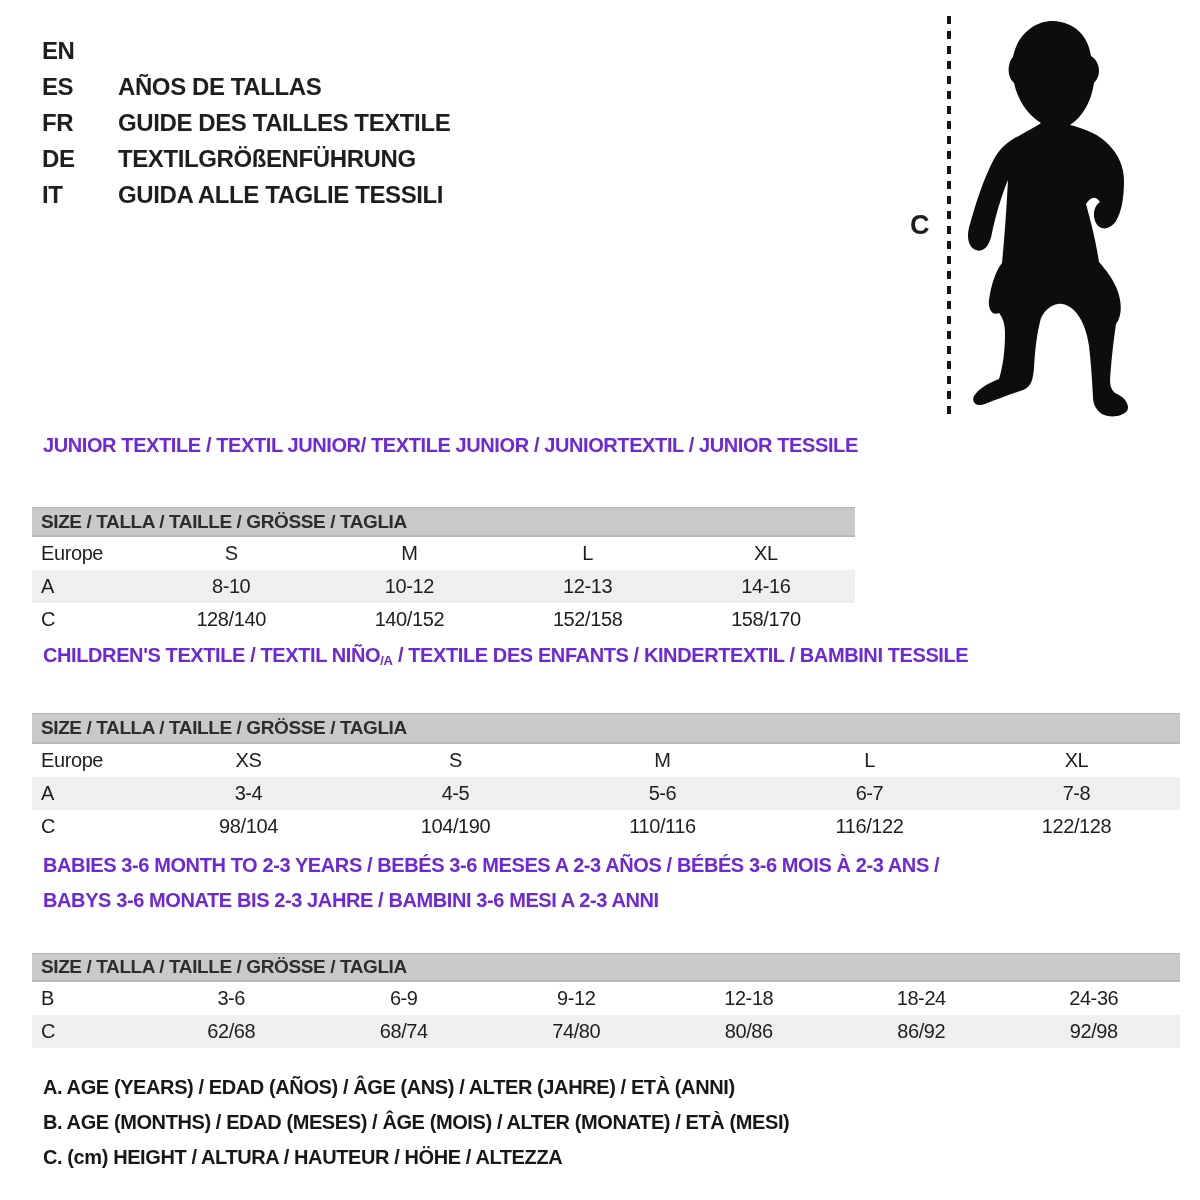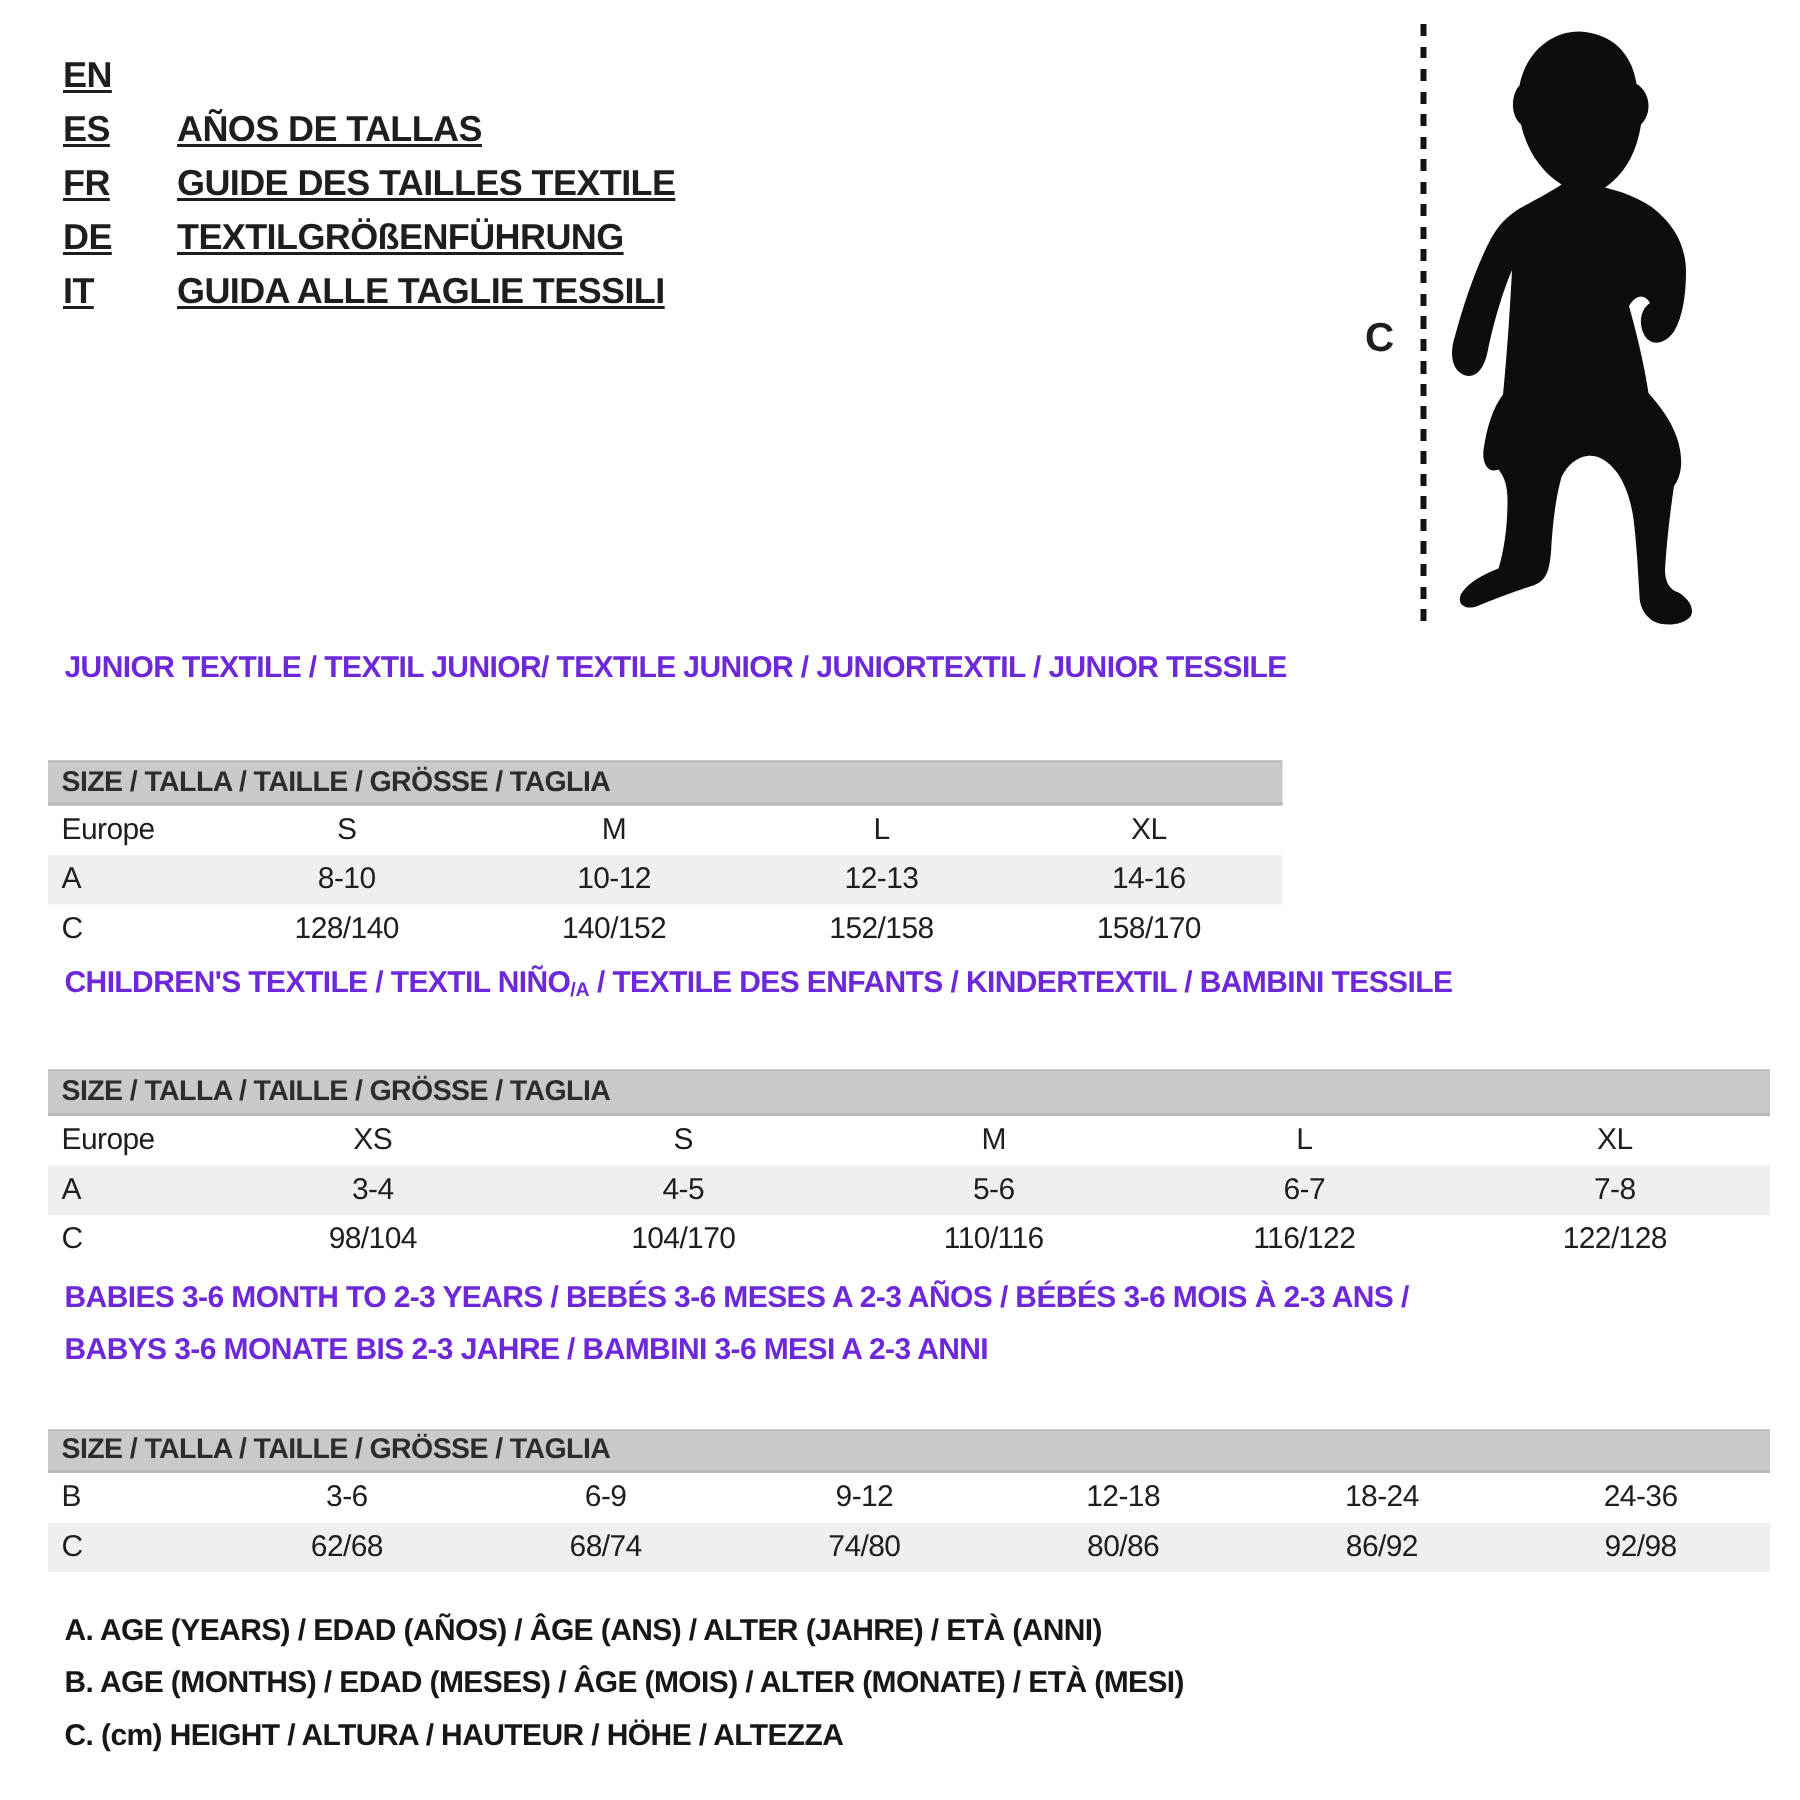--- a/index.html
+++ b/index.html
@@ -2,21 +2,21 @@
 <html><head>
 <meta charset="utf-8">
 <style>
   html,body{margin:0;padding:0;background:#fff;}
   .page{
     position:relative;width:1200px;height:1200px;background:#ffffff;
     font-family:"Liberation Sans", sans-serif;color:#1e1e1e;overflow:hidden;
     letter-spacing:-0.4px;
   }
   
-  .langs{position:absolute;left:42px;top:33px;text-decoration:underline;}
+  .langs{position:absolute;left:42px;top:33px;}
   .lang-row{display:flex;height:36px;line-height:36px;font-size:24px;font-weight:700;}
   .lang-code{width:76px;}
   
   .dash-line{
     position:absolute;left:947px;top:16px;width:4px;height:400px;
     background:repeating-linear-gradient(180deg,#141414 0 8px,transparent 8px 15px);
   }
   .c-label{position:absolute;left:910px;top:210px;font-size:27px;font-weight:700;}
   .sil{position:absolute;left:953px;top:17px;}
   .sil path{fill:#0d0d0d;}
@@ -164,21 +164,21 @@
           <span class="rlabel">A</span>
           <span class="tcell">3-4</span>
           <span class="tcell">4-5</span>
           <span class="tcell">5-6</span>
           <span class="tcell">6-7</span>
           <span class="tcell">7-8</span>
         </div>
         <div class="trow">
           <span class="rlabel">C</span>
           <span class="tcell">98/104</span>
-          <span class="tcell">104/170</span>
+          <span class="tcell">104/190</span>
           <span class="tcell">110/116</span>
           <span class="tcell">116/122</span>
           <span class="tcell">122/128</span>
         </div>
       </div>
   </div>
 
   <div class="sec-title" id="title-babies">
     <div>BABIES 3-6 MONTH TO 2-3 YEARS / BEBÉS 3-6 MESES A 2-3 AÑOS / BÉBÉS 3-6 MOIS À 2-3 ANS /</div>
     <div>BABYS 3-6 MONATE BIS 2-3 JAHRE / BAMBINI 3-6 MESI A 2-3 ANNI</div>

